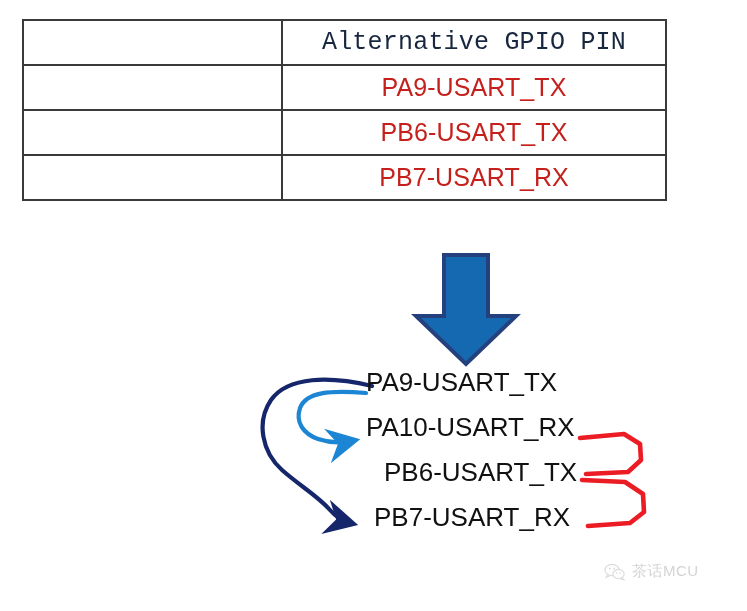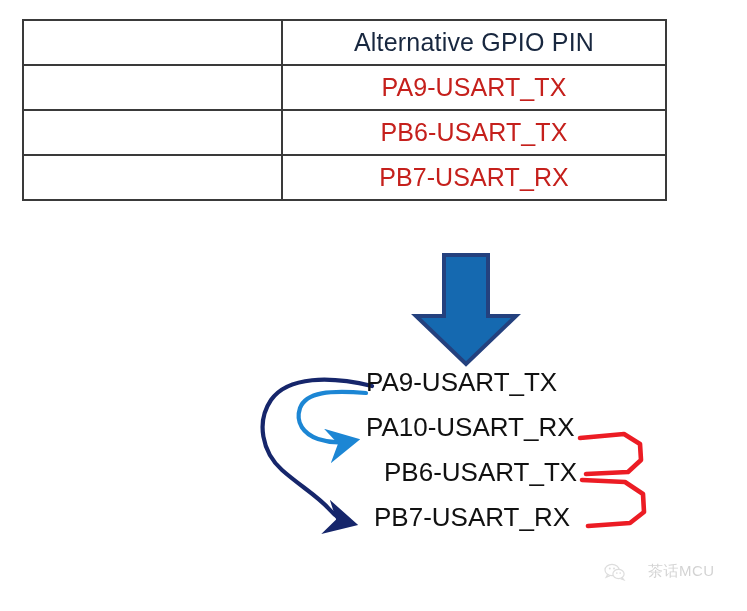--- a/index.html
+++ b/index.html
@@ -33,20 +33,21 @@
     vertical-align: middle;
     line-height: 1;
   }
   #gpio-table col.c-left  { width: 259px; }
   #gpio-table col.c-right { width: 384px; }
 
   .cell-header {
     font-size: 25px;
     color: #18273f;
     letter-spacing: .2px;
+    font-family: Liberation Mono, monospace;
   }
   .cell-peripheral {
     font-size: 24px;
     color: #18273f;
   }
   .cell-pin {
     font-size: 25px;
     color: #c5201c;
     letter-spacing: .1px;
   }
@@ -95,21 +96,21 @@
   .pin-label-list li.indent-1 { padding-left: 18px; }
   .pin-label-list li.indent-2 { padding-left: 8px; }
 
   
   #watermark {
     position: absolute;
     left: 604px;
     top: 562px;
     display: flex;
     align-items: center;
-    gap: 22px;
+    gap: 6px;
     opacity: .62;
   }
   #watermark .wm-text {
     font-size: 15px;
     color: #b9b9b9;
     letter-spacing: .5px;
   }
 </style>
 </head>
 <body>

